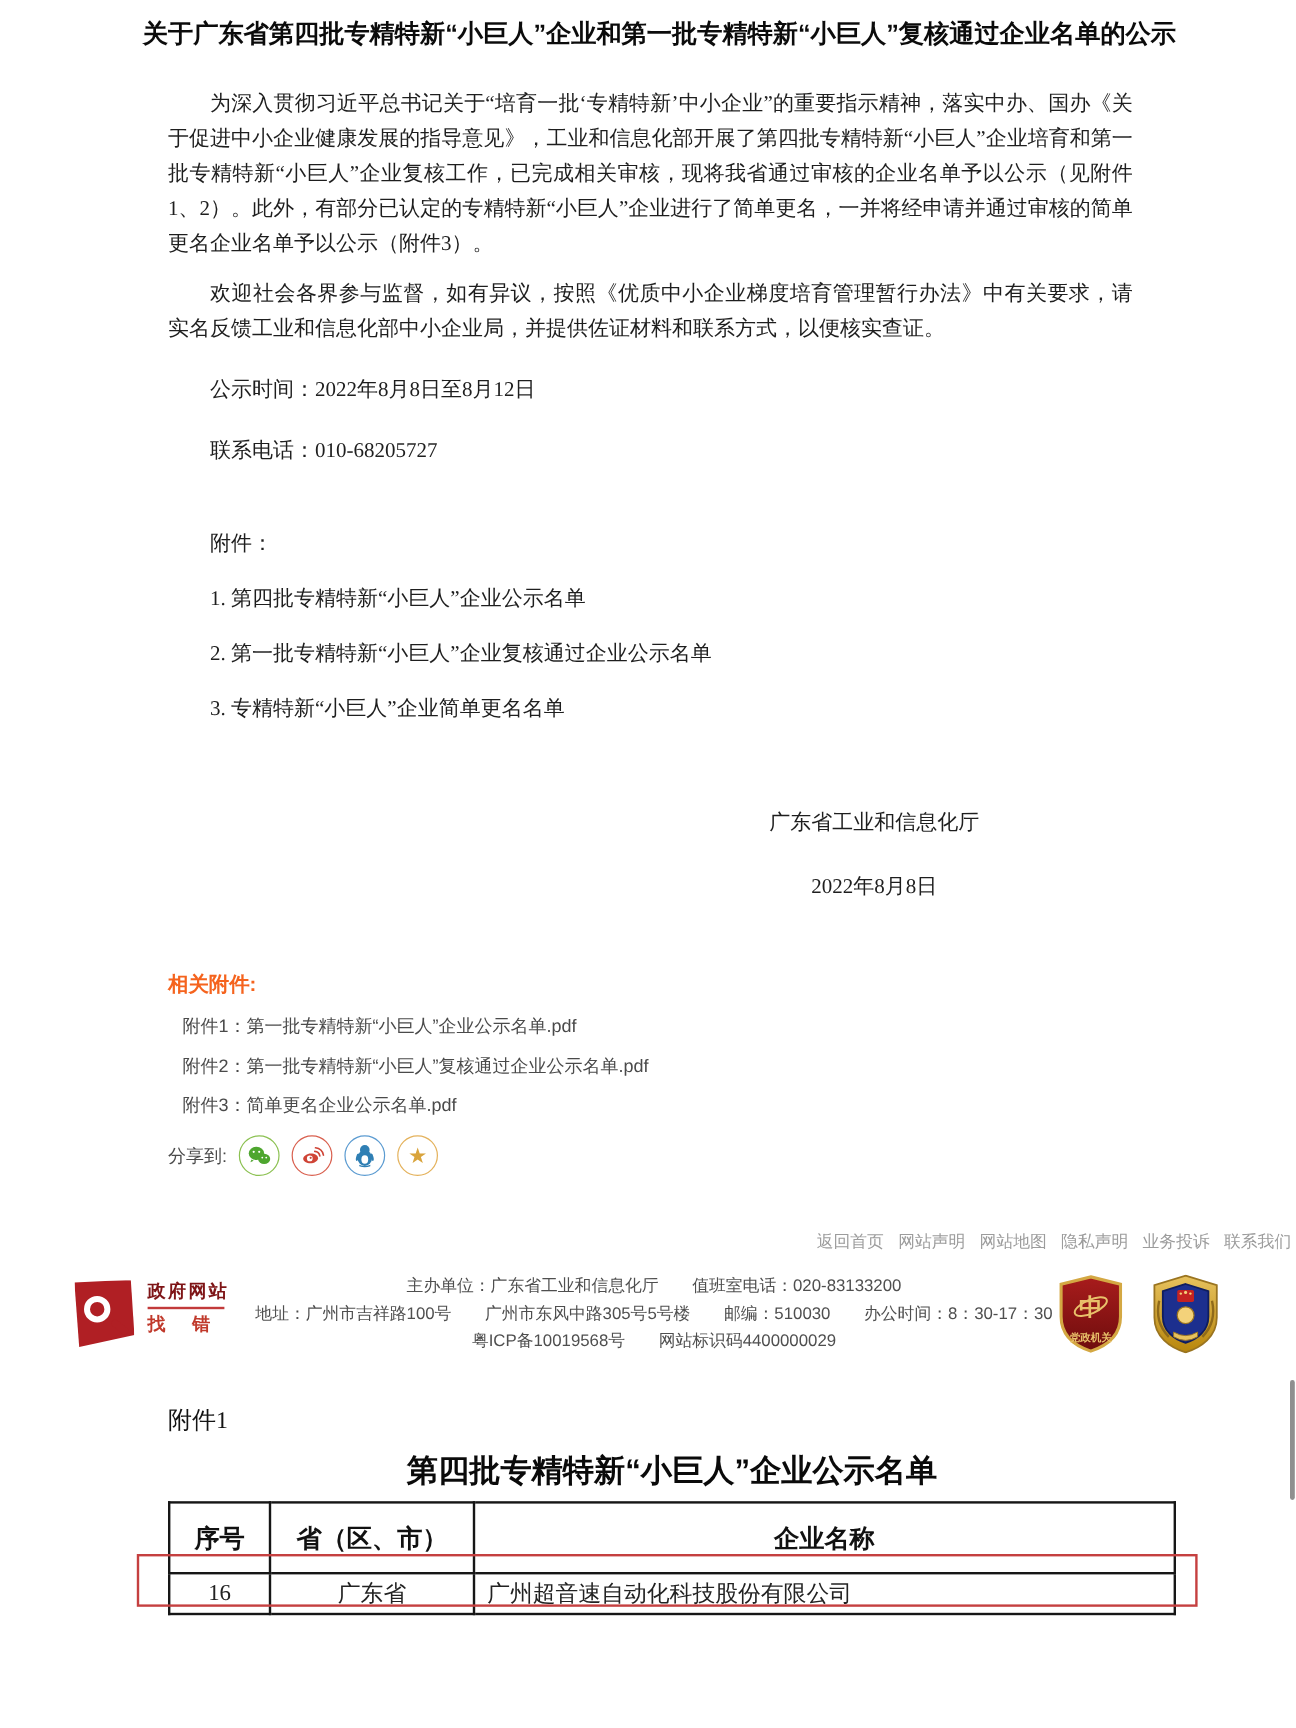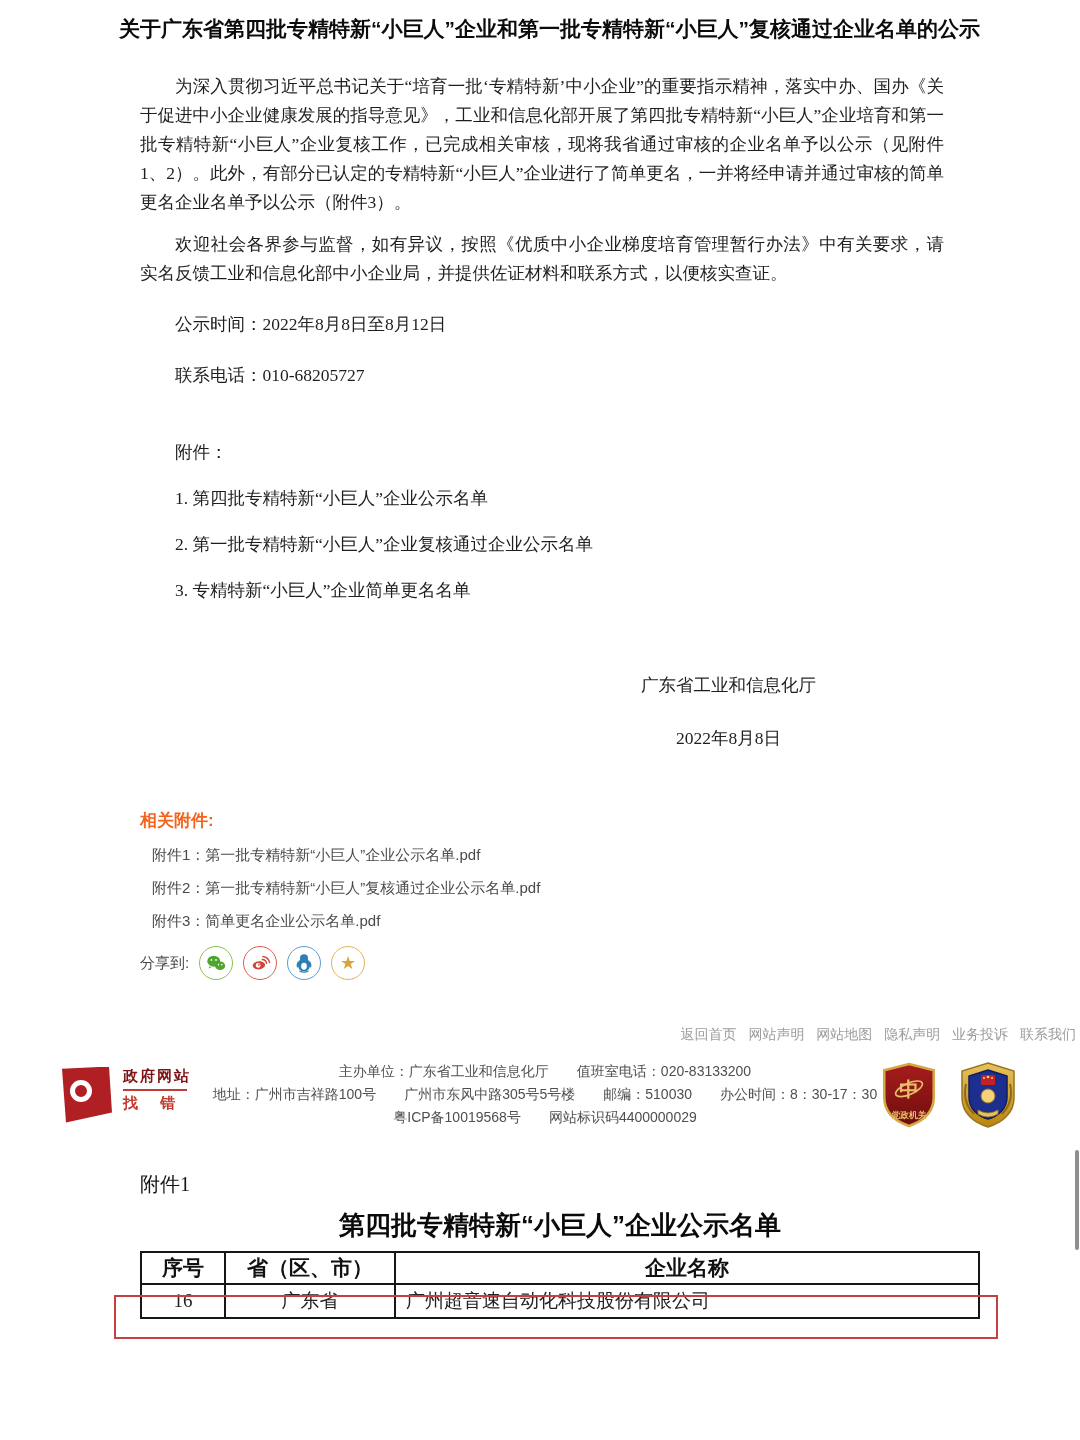--- a/index.html
+++ b/index.html
@@ -67,21 +67,21 @@
   .fe-line2 { font-size:15px; letter-spacing:9px; color:#c0392b; }
 
   .badges { display:flex; align-items:center; gap:20px; }
 
   
   .annex { position:relative; margin:42px 0 0 140px; width:840px; }
   .annex-label { font-size:20px; line-height:26px; color:#141414; }
   .annex-title { margin-top:10px; text-align:center; font-family:"Liberation Sans",sans-serif;
                  font-weight:bold; font-size:26px; line-height:36px; color:#0a0a0a; }
   .annex table { width:840px; margin-top:8px; border-collapse:collapse; }
-  .annex th { border:2px solid #161616; height:32px; font-size:21px; font-weight:bold;
+  .annex th { border:2px solid #161616; height:59px; font-size:21px; font-weight:bold;
               text-align:center; color:#111; }
   .annex td { border:2px solid #161616; height:34px; font-size:19px; text-align:center; color:#222; }
   .annex td.company { text-align:left; padding-left:10px; }
   .row-highlight { position:absolute; left:-26px; top:124px; width:884px; height:44px;
                    border:2px solid #c54040; pointer-events:none; }
 
   .scroll-fragment { position:absolute; right:1px; top:1150px; width:4px; height:100px;
                      background:#8f8f8f; border-radius:2px; }
 </style>
 </head>

